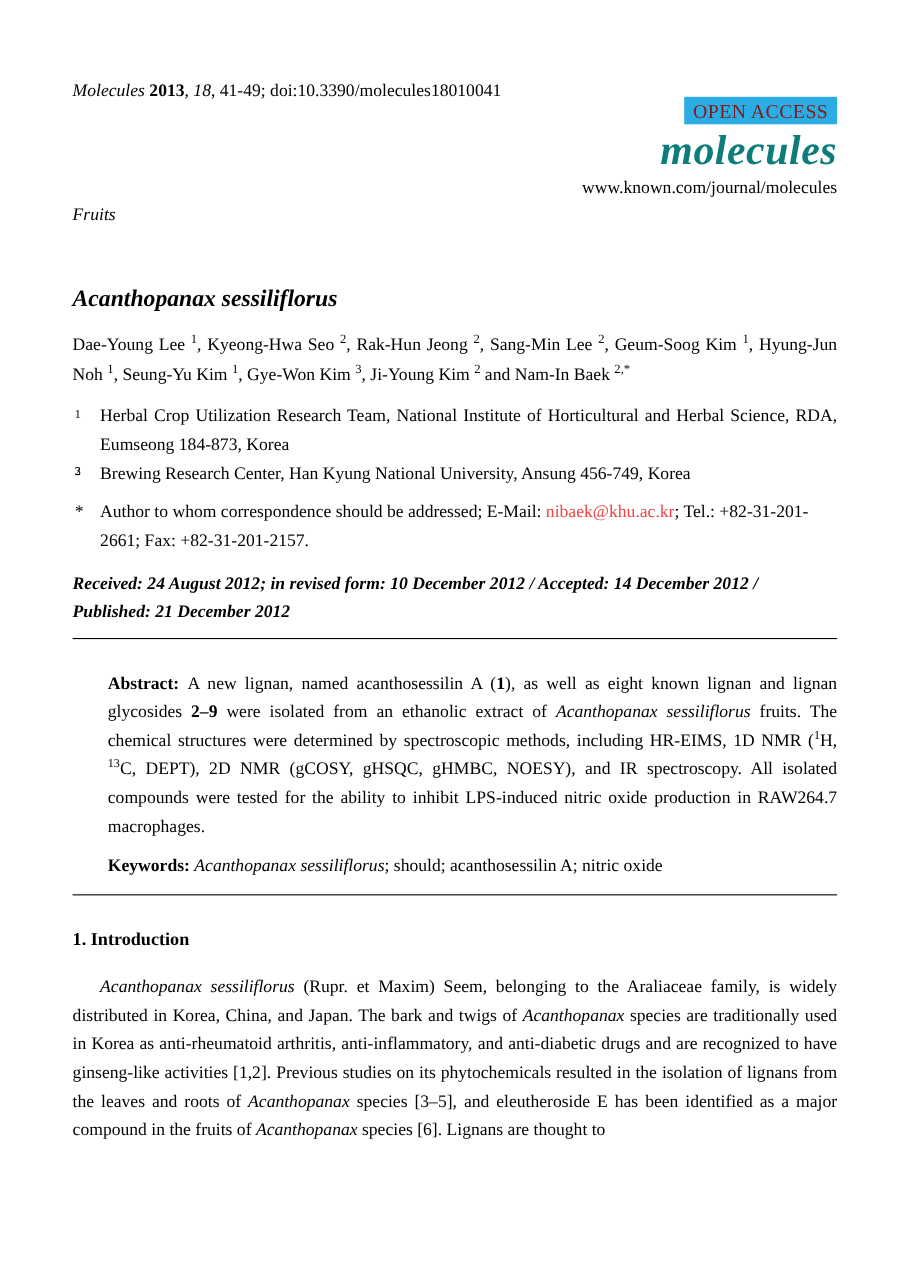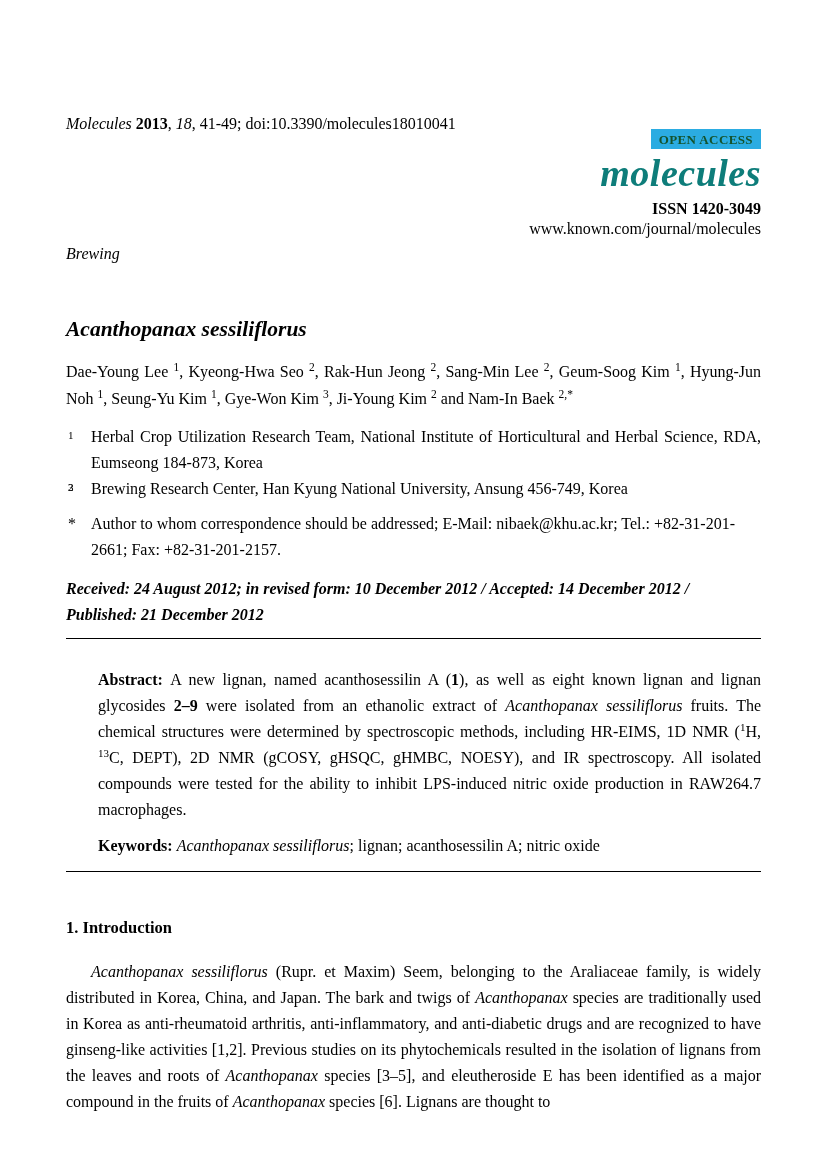--- a/index.html
+++ b/index.html
@@ -4,35 +4,35 @@
 <style>
   * { box-sizing: border-box; }
   html, body { margin: 0; padding: 0; }
   body {
     width: 827px; height: 1169px;
     background: #ffffff;
     color: #000000;
     font-family: "Liberation Serif", "DejaVu Serif", serif;
     overflow: hidden;
   }
-  .page { width: 827px; height: 1029px; padding: 114px 66px 0 66px; }
+  .page { width: 827px; height: 1029px; padding: 73px 66px 0 66px; }
 
   .i  { font-style: italic; }
   .b  { font-weight: bold; }
   sup { font-size: 11px; line-height: 0; vertical-align: super; }
 
   .citation { font-size: 16px; line-height: 19px; margin: 0; }
 
   .masthead { text-align: right; margin-top: -4px; }
   .badge {
     display: inline-block;
     background: var(--badge-bg, #2bace2);
-    color: #14532d;
-    font-weight: bold;
-    font-size: 13px;
+    color: #7f1d1d;
+    font-weight: normal;
+    font-size: 18px;
     line-height: 1;
     padding: 4px 8px 3px 8px;
     letter-spacing: 0.4px;
   }
   .logo {
     font-size: 38px; line-height: 47px;
     font-weight: bold; font-style: italic;
     color: var(--logo-teal, #0e7d7a);
     margin-top: 1px;
     letter-spacing: 0.5px;
@@ -46,49 +46,48 @@
 
   .authors { font-size: 16px; font-weight: normal; line-height: 27px; margin: 14px 0 0 0; text-align: justify; }
   .authors sup { font-size: 11.5px; }
 
   .affils { margin-top: 12px; }
   .affil { font-size: 16px; line-height: 26px; padding-left: 25px; position: relative; text-align: justify; }
   .affil .marker { position: absolute; left: 2px; top: -2px; font-size: 11px; }
 
   .corr { font-size: 16px; line-height: 26px; padding-left: 25px; position: relative; margin-top: 9px; }
   .corr .marker { position: absolute; left: 2px; top: 0; font-size: 16px; }
-  .email { color: #000000; text-decoration: none; }
+  .email { color: #ef4444; text-decoration: none; }
 
   .history { font-style: italic; font-size: 16px; line-height: 26px; margin: 13px 0 0 0; font-weight: bold; }
 
   hr.rule { border: none; border-top: 1.5px solid #000; margin: 10px 0 0 0; }
   hr.rule2 { border: none; border-top: 1.5px solid #000; margin: 12px 0 0 0; }
 
   .abstract { margin: 28px 0 0 32px; font-size: 16px; line-height: 26px; text-align: justify; }
   .keywords { margin: 10px 0 0 32px; font-size: 16px; line-height: 26px; }
 
-  .section-heading { font-size: 16.5px; font-weight: bold; line-height: 22px; margin: 45px 0 0 0; }
+  .section-heading { font-size: 16.5px; font-weight: bold; line-height: 22px; margin: 29px 0 0 0; }
 
   .body-par { font-size: 16px; line-height: 26px; text-align: justify; text-indent: 25px; margin: 20px 0 16px 0; }
 </style>
 </head>
 <body>
 
 <div class="page">
 
   <p class="citation"><span class="i">Molecules </span><span class="b">2013</span><span>, </span><span class="i">18</span><span>, 41-49; doi:10.3390/molecules18010041</span></p>
 
   <div class="masthead">
     <span class="badge">OPEN ACCESS</span>
     <div class="logo">molecules</div>
-    <div class="issn">ISSN 1420-3049</div>
     <div class="jurl">www.known.com/journal/molecules</div>
   </div>
 
-  <p class="article-type">Brewing</p>
+  <p class="article-type">Fruits</p>
 
   <h1 class="title">
     <br>
     <span class="i">Acanthopanax sessiliflorus</span>
   </h1>
 
   <p class="authors"><span>Dae-Young Lee </span><sup>1</sup><span>, Kyeong-Hwa Seo </span><sup>2</sup><span>, Rak-Hun Jeong </span><sup>2</sup><span>, Sang-Min Lee </span><sup>2</sup><span>, Geum-Soog Kim </span><sup>1</sup><span>, Hyung-Jun Noh </span><sup>1</sup><span>, Seung-Yu Kim </span><sup>1</sup><span>, Gye-Won Kim </span><sup>3</sup><span>, Ji-Young Kim </span><sup>2</sup><span> and Nam-In Baek </span><sup>2,*</sup></p>
 
   <div class="affils">
     <div class="affil">
@@ -108,21 +107,21 @@
     <span class="marker">*</span>
     <span>Author to whom correspondence should be addressed; E-Mail: </span><span class="email">nibaek@khu.ac.kr</span><span>; Tel.: +82-31-201-2661; Fax: +82-31-201-2157.</span>
   </div>
 
   <p class="history">Received: 24 August 2012; in revised form: 10 December 2012 / Accepted: 14 December 2012 / Published: 21 December 2012</p>
 
   <hr class="rule">
 
   <p class="abstract"><span class="b">Abstract: </span><span>A new lignan, named acanthosessilin A (</span><span class="b">1</span><span>), as well as eight known lignan and lignan glycosides </span><span class="b">2–9</span><span> were isolated from an ethanolic extract of </span><span class="i">Acanthopanax sessiliflorus</span><span> fruits. The chemical structures were determined by spectroscopic methods, including HR-EIMS, 1D NMR (</span><sup>1</sup><span>H, </span><sup>13</sup><span>C, DEPT), 2D NMR (gCOSY, gHSQC, gHMBC, NOESY), and IR spectroscopy. All isolated compounds were tested for the ability to inhibit LPS-induced nitric oxide production in RAW264.7 macrophages.</span></p>
 
-  <p class="keywords"><span class="b">Keywords: </span><span class="i">Acanthopanax sessiliflorus</span><span>; lignan; acanthosessilin A; nitric oxide</span></p>
+  <p class="keywords"><span class="b">Keywords: </span><span class="i">Acanthopanax sessiliflorus</span><span>; should; acanthosessilin A; nitric oxide</span></p>
 
   <hr class="rule2">
 
   <h2 class="section-heading">1. Introduction</h2>
 
   <p class="body-par"><span class="i">Acanthopanax sessiliflorus</span><span> (Rupr. et Maxim) Seem, belonging to the Araliaceae family, is widely distributed in Korea, China, and Japan. The bark and twigs of </span><span class="i">Acanthopanax</span><span> species are traditionally used in Korea as anti-rheumatoid arthritis, anti-inflammatory, and anti-diabetic drugs and are recognized to have ginseng-like activities [1,2]. Previous studies on its phytochemicals resulted in the isolation of lignans from the leaves and roots of </span><span class="i">Acanthopanax</span><span> species [3–5], and eleutheroside E has been identified as a major compound in the fruits of </span><span class="i">Acanthopanax</span><span> species [6]. Lignans are thought to</span></p>
 
 </div>
 
 </body></html>

